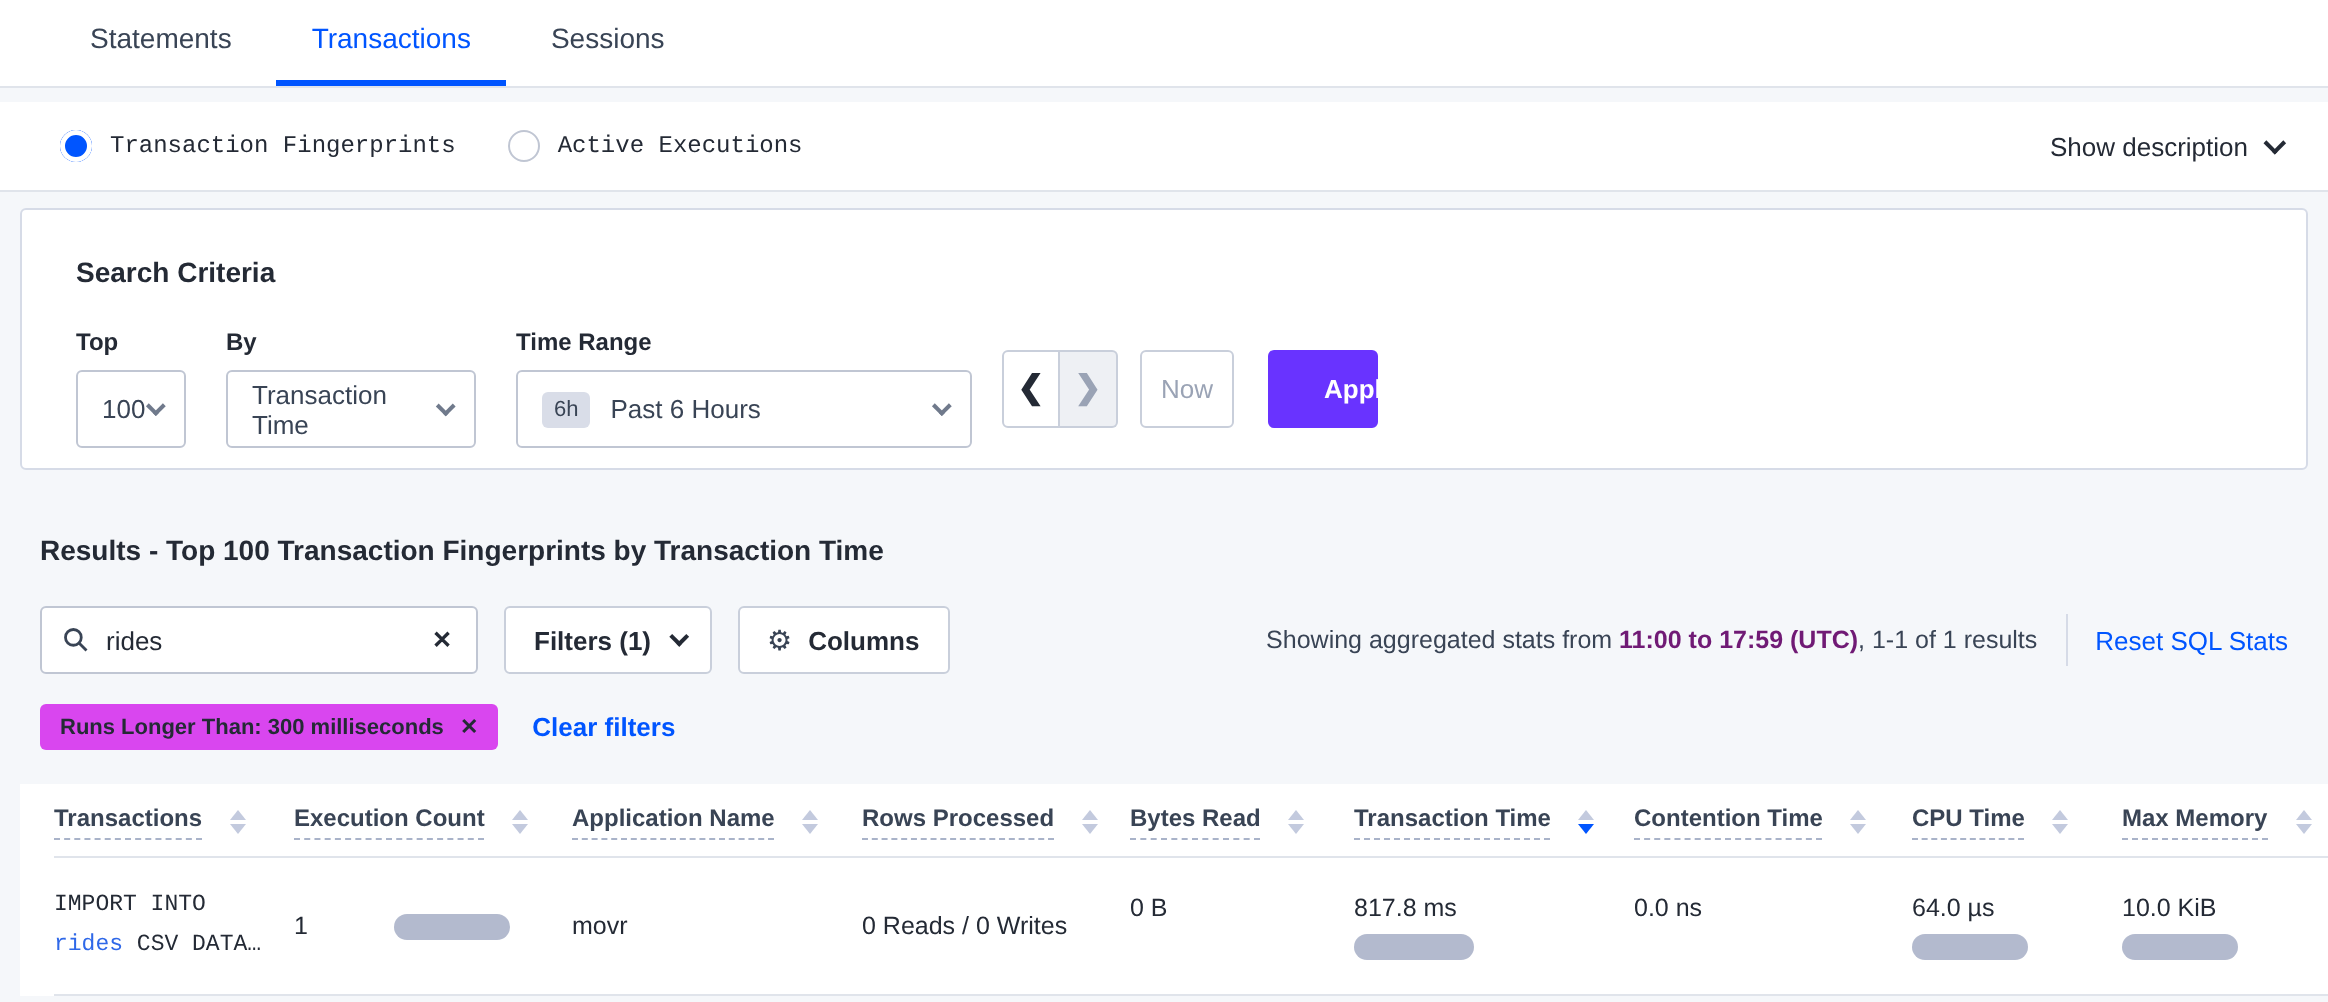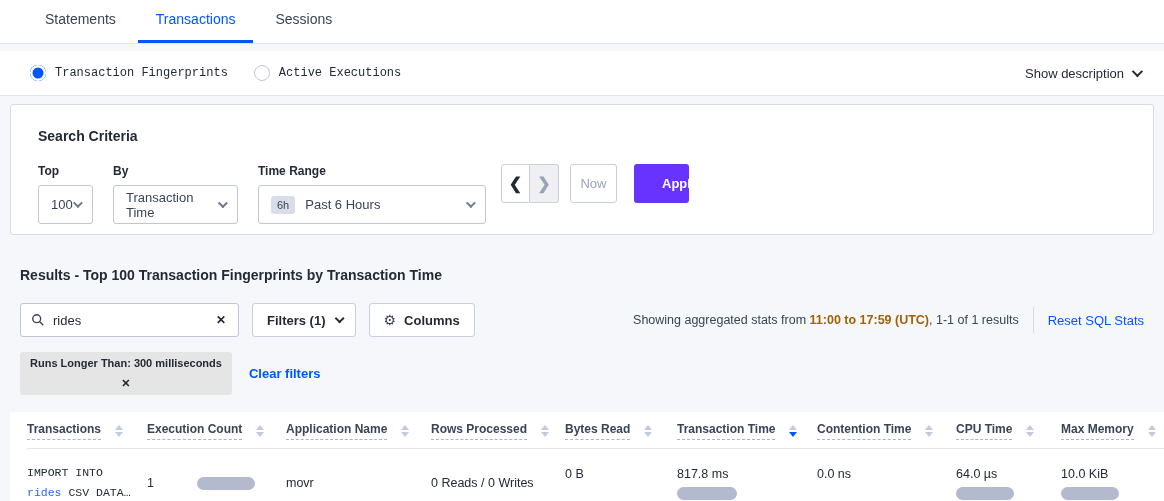--- a/index.html
+++ b/index.html
@@ -66,21 +66,21 @@
   
   .criteria-card {
     background:#fff;
     border:1px solid #d6dbe7;
     border-radius:3px;
     margin:8px 10px 0 10px;
     padding:23px 20px 38px 27px;
     height:131px;
   }
   .criteria-title { font-size:14px; font-weight:bold; color:#242a35; }
-  .criteria-form { display:flex; align-items:flex-start; margin-top:20px; }
+  .criteria-form { display:flex; align-items:center; margin-top:20px; }
   .field { display:flex; flex-direction:column; margin-right:20px; }
   .field-label { font-size:12px; font-weight:bold; color:#242a35; margin-bottom:7px; }
   .select {
     height:39px; border:1px solid #c0c6d3; border-radius:3px; background:#fff;
     display:flex; align-items:center; padding:0 12px; cursor:pointer;
     font-size:13px; color:#394455;
   }
   .select .chev.gray { margin-left:auto; }
   .sel-top { width:55px; }
   .sel-by { width:125px; }
@@ -130,29 +130,29 @@
   }
   .clear-x { color:#242a35; font-size:12px; font-weight:bold; cursor:pointer; padding:0 2px; }
   .ctl-btn {
     height:34px; margin-left:13px; background:#fff;
     border:1px solid #c9cfdb; border-radius:3px;
     display:flex; align-items:center; padding:0 14px; gap:8px;
     font-size:13px; font-weight:bold; color:#242a35; cursor:pointer;
   }
   .gear { font-size:14px; color:#394455; font-weight:normal; }
   .stats-area { margin-left:auto; display:flex; align-items:center; font-size:12.5px; color:#394455; }
-  .stats-text b { color:#a16207; }
+  .stats-text b { color:#701a75; }
   .v-divider { width:1px; height:26px; background:#d6dbe7; margin:0 14px; }
   .reset-link { color:#0055ff; font-size:13px; cursor:pointer; white-space:nowrap; }
   
   .chip-row { display:flex; align-items:center; margin:15px 0 0 20px; }
   .chip {
-    background:#e5e5e5; border-radius:3px; padding:5px 10px;
+    background:#d946ef; border-radius:3px; padding:5px 10px;
     font-size:11px; font-weight:bold; color:#242a35;
-    display:flex; align-items:center; gap:8px;flex-direction:column;
+    display:flex; align-items:center; gap:8px;
   }
   .chip .x { cursor:pointer; font-size:11px; }
   .clear-filters { color:#0055ff; font-size:13px; font-weight:bold; margin-left:17px; cursor:pointer; }
   
   .table-card {
     background:#fff; margin:17px 0 0 10px;
     padding:0 0 0 17px;
   }
   table { border-collapse:collapse; width:1137px; table-layout:fixed; }
   th {

